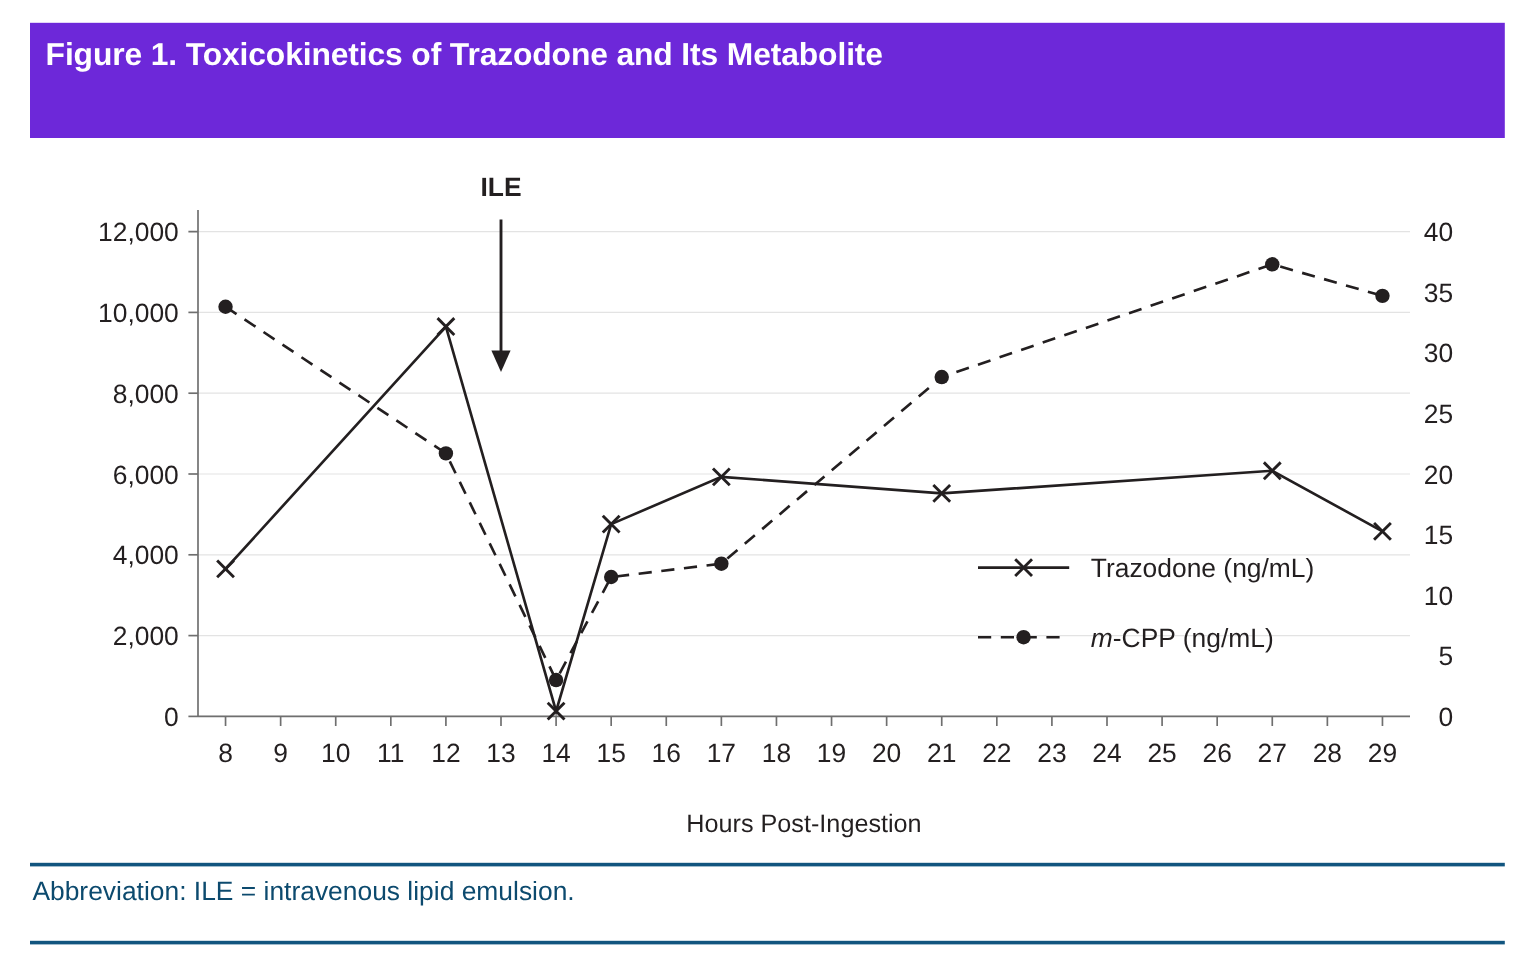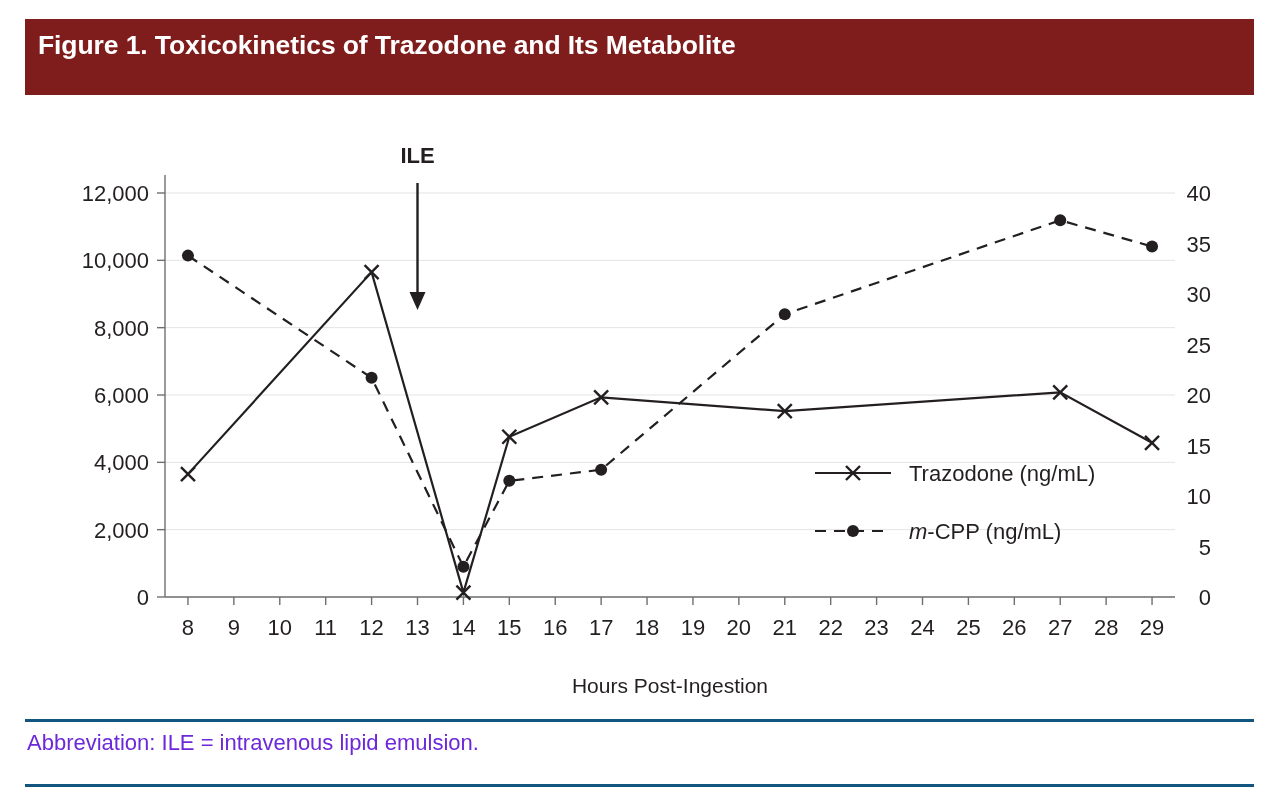--- a/index.html
+++ b/index.html
@@ -7,22 +7,22 @@
     width:1279px;height:796px;
     background:#ffffff;
     font-family:"Liberation Sans", sans-serif;
     color:#231f20;
     overflow:hidden;
   }
   .figure-wrap{position:relative;width:1279px;height:796px;}
 
   
   .title-bar{
-    position:absolute;left:25px;top:19px;width:1229px;height:76px;
-    background:#7f1d1d;
+    position:absolute;left:25px;top:19px;width:1229px;height:96px;
+    background:#6d28d9;
     color:#ffffff;
     box-sizing:border-box;
     padding:9px 0 0 13px;
   }
   .title-line{
     font-size:26.5px;
     font-weight:bold;
     line-height:35px;
     letter-spacing:-0.1px;
     white-space:nowrap;
@@ -56,21 +56,21 @@
   }
 
   
   .rule{
     position:absolute;background:#12557f;
   }
   .rule-top{left:25px;top:719px;width:1229px;height:3px;}
   .rule-bottom{left:25px;top:784px;width:1229px;height:3px;}
   .footnote{
     position:absolute;left:27px;top:730px;width:1200px;
-    font-size:22px;color:#6d28d9;
+    font-size:22px;color:#0c4a6e;
     white-space:nowrap;
   }
 </style>
 </head>
 <body>
 
 <div class="figure-wrap">
 
   <div class="title-bar">
     <div class="title-line">Figure 1. Toxicokinetics of Trazodone and Its Metabolite</div>

